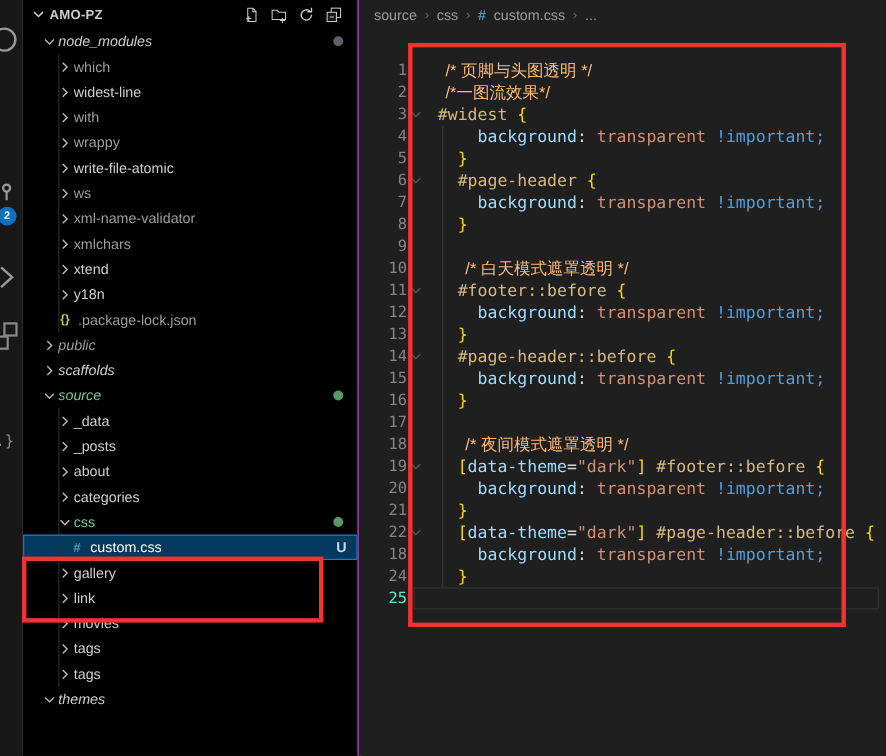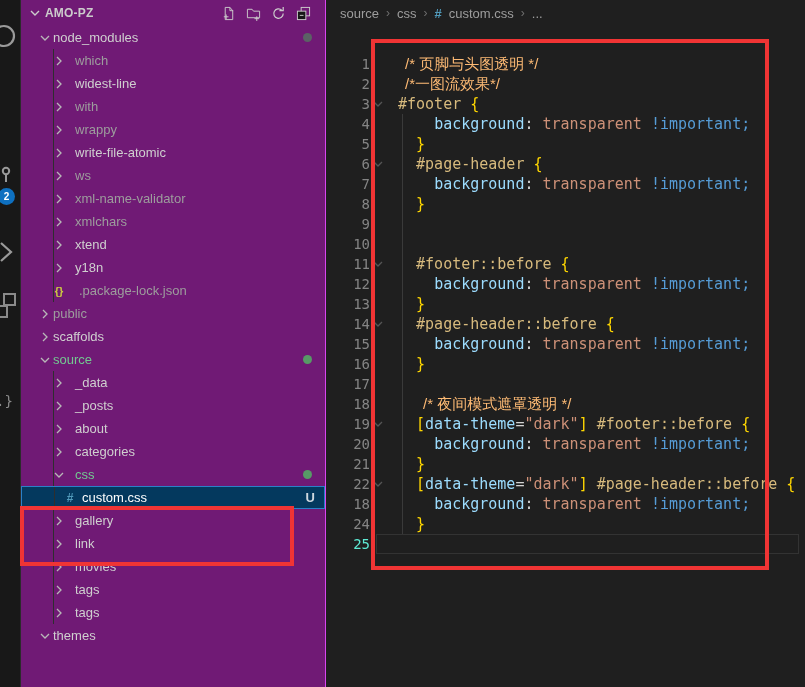--- a/index.html
+++ b/index.html
@@ -12,38 +12,38 @@
   #activity-bar{position:absolute;left:0;top:0;width:20px;height:687px;background:#181818;border-right:1px solid #2b2b2b;overflow:hidden;}
   .ab-icon{position:absolute;color:#9a9a9a;}
   #ab-search svg{position:absolute;left:-10px;top:22px;}
   #ab-scm svg{position:absolute;left:-12px;top:163px;}
   #ab-badge{position:absolute;left:-2px;top:188px;width:17px;height:17px;border-radius:50%;
     background:#0e70c0;color:#fff;font-size:10px;font-weight:bold;display:flex;align-items:center;justify-content:center;}
   #ab-debug svg{position:absolute;left:-11px;top:237px;}
   #ab-ext svg{position:absolute;left:-8px;top:290px;}
   #ab-brackets{position:absolute;left:-4px;top:393px;font-family:"DejaVu Sans Mono",monospace;font-size:14px;color:#8a8a8a;}
   
-  #sidebar{position:absolute;left:21px;top:0;width:304px;height:687px;background:#701a75;border-right:4px solid #d946ef;overflow:hidden;}
+  #sidebar{position:absolute;left:21px;top:0;width:304px;height:687px;background:#000000;border-right:4px solid #d946ef;overflow:hidden;}
   #sidebar-header{height:26px;display:flex;align-items:center;color:#cccccc;}
   #section-chevron{margin-left:8px;display:flex;}
   #section-title{font-size:12px;font-weight:bold;letter-spacing:.2px;margin-left:4px;flex:1;}
   #sidebar-actions{display:flex;gap:9px;margin-right:14px;align-items:center;}
   .action-btn{width:16px;height:16px;color:#cccccc;display:flex;align-items:center;justify-content:center;cursor:pointer;}
   .action-btn svg{display:block;}
   
   #file-tree{position:absolute;top:26px;left:0;width:100%;}
   .tree-row{height:23px;display:flex;align-items:center;font-size:13px;color:#cfcfcf;position:relative;cursor:pointer;white-space:nowrap;}
   .tree-row.dim .t-label{color:#9d9d9d;}
   .tree-row.git-green .t-label{color:#73c991;}
   .tree-row .t-chevron{display:flex;width:16px;justify-content:center;color:#b8b8b8;flex:none;}
   .tree-row .t-icon{width:16px;text-align:center;font-weight:bold;font-size:12px;margin-right:4px;flex:none;}
   .t-icon.icon-css{color:#519aba;}
   .t-icon.icon-json{color:#cbcb41;font-size:11px;}
-  .tree-row.lvl1{padding-left:16px;}
-  .tree-row.lvl2{padding-left:30px;gap:8px;}
+  .tree-row.lvl1{padding-left:16px;font-style:italic;}
+  .tree-row.lvl2{padding-left:30px;}
   .tree-row.lvl3{padding-left:40px;}
   .tree-row.lvl2::before,.tree-row.lvl3::before{content:"";position:absolute;left:32px;top:0;bottom:0;width:1px;background:#2e2e2e;}
   .tree-row.selected{background:#04395e;border:1px solid #2b80c8;height:21px;color:#ffffff;}
   .tree-row .t-dot{position:absolute;right:13px;top:7px;width:9px;height:9px;border-radius:50%;}
   .t-dot.gray{background:#5b6165;}
   .t-dot.green{background:#579a66;}
   .tree-row .t-badge{position:absolute;right:9px;font-size:13px;font-weight:bold;color:#cfd8df;}
   
   #editor{position:absolute;left:326px;top:0;width:479px;height:687px;background:#1f1f1f;}
   #breadcrumbs{height:26px;display:flex;align-items:center;padding-left:14px;font-size:13px;color:#9d9d9d;gap:7px;}
@@ -377,21 +377,21 @@
           <span class="fold"></span>
           <span class="ctext"><span class="tk-cm">/*一图流效果*/</span></span>
         </div>
         <div class="code-row">
           <span class="ln">3</span>
           <span class="fold">
             <svg width="12" height="12" viewBox="0 0 12 12">
               <path d="M2 4l4 4 4-4" fill="none" stroke="currentColor" stroke-width="1.3"></path>
             </svg>
           </span>
-          <span class="ctext"><span class="tk-sel">#footer</span><span class="tk-pun"> </span><span class="tk-br">{</span></span>
+          <span class="ctext"><span class="tk-sel">#widest</span><span class="tk-pun"> </span><span class="tk-br">{</span></span>
         </div>
         <div class="code-row">
           <span class="ln">4</span>
           <span class="fold"></span>
           <span class="ctext"><span class="tk-pun">    </span><span class="tk-prop">background</span><span class="tk-pun">: </span><span class="tk-val">transparent</span><span class="tk-pun"> </span><span class="tk-imp">!important;</span></span>
         </div>
         <div class="code-row">
           <span class="ln">5</span>
           <span class="fold"></span>
           <span class="ctext"><span class="tk-pun">  </span><span class="tk-br">}</span></span>
@@ -416,20 +416,21 @@
           <span class="ctext"><span class="tk-pun">  </span><span class="tk-br">}</span></span>
         </div>
         <div class="code-row">
           <span class="ln">9</span>
           <span class="fold"></span>
           <span class="ctext"></span>
         </div>
         <div class="code-row">
           <span class="ln">10</span>
           <span class="fold"></span>
+          <span class="ctext"><span class="tk-pun">  </span><span class="tk-cm">/* 白天模式遮罩透明 */</span></span>
         </div>
         <div class="code-row">
           <span class="ln">11</span>
           <span class="fold">
             <svg width="12" height="12" viewBox="0 0 12 12">
               <path d="M2 4l4 4 4-4" fill="none" stroke="currentColor" stroke-width="1.3"></path>
             </svg>
           </span>
           <span class="ctext"><span class="tk-pun">  </span><span class="tk-sel">#footer::before</span><span class="tk-pun"> </span><span class="tk-br">{</span></span>
         </div>

